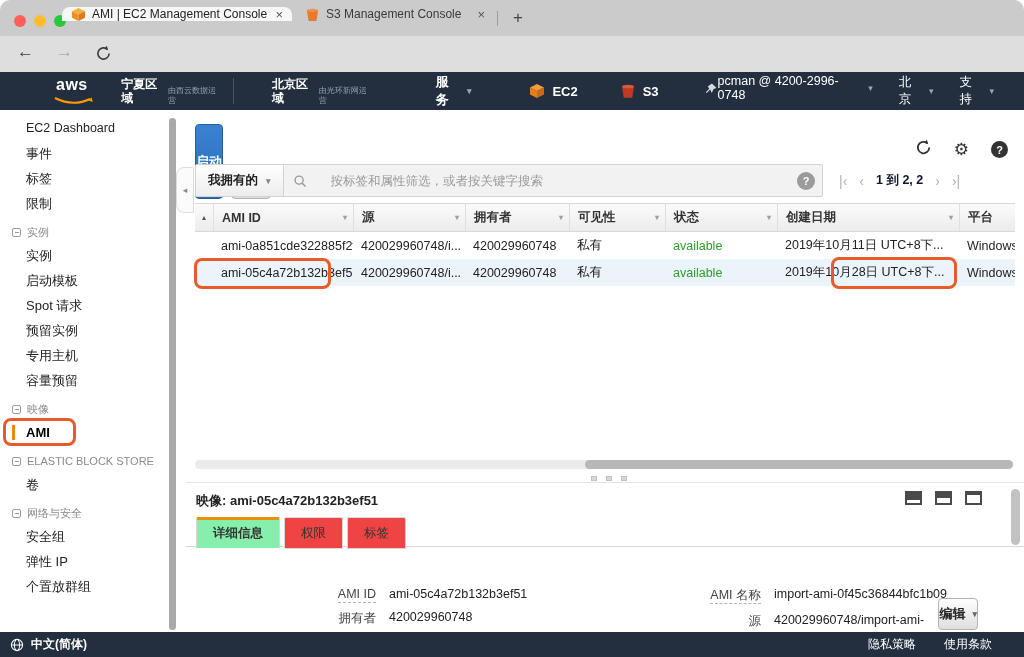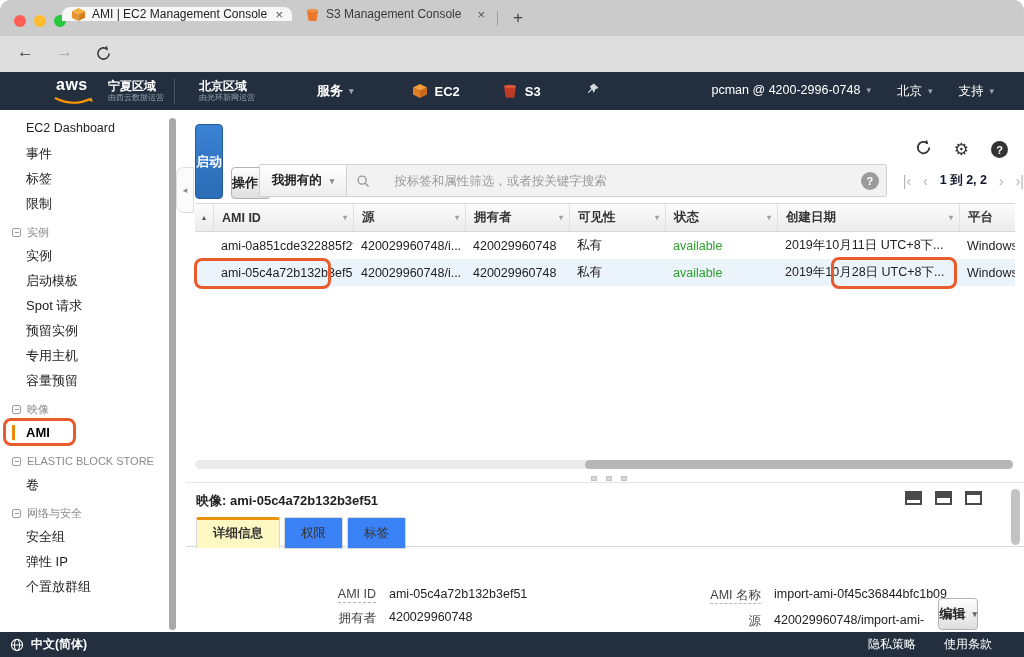--- a/index.html
+++ b/index.html
@@ -39,21 +39,21 @@
   .avatar::before { content:""; position:absolute; left:7.5px; top:4px; width:10px; height:10px; border-radius:50%; background:#5c4a3e; }
   .avatar::after { content:""; position:absolute; left:3px; top:14px; width:19px; height:12px; border-radius:8px 8px 0 0; background:#6f7d8c; }
   .smiley { left:951px; } .smiley::before { content:"\263A"; font-size:16px; }
   .dots3 { left:990px; letter-spacing:2px; font-weight:bold; } .dots3::before { content:"\00B7\00B7\00B7"; font-size:16px; }
 
   
   .awsnav { position:absolute; top:72px; left:0; right:0; height:38px; background:#232f3e; display:flex; align-items:center; color:#fff; }
   .aws-logo { position:relative; margin-left:54px; width:40px; height:26px; }
   .aws-logo .txt { font-weight:bold; font-size:16px; letter-spacing:0.5px; position:absolute; top:-2px; left:2px; }
   .aws-logo svg { position:absolute; left:0; bottom:-2px; }
-  .region-block { display:flex; flex-direction:column; line-height:1.2; margin-left:14px; }
+  .region-block { display:flex; line-height:1.2; margin-left:28px;align-items:flex-end; }
   .region-block .r-name { font-size:12px; font-weight:bold; }
   .region-block .r-op { font-size:8px; color:#93a1af; }
   .nav-divider { width:1px; height:26px; background:#4a5664; margin:0 10px; }
   .nav-item { font-size:13px; font-weight:bold; display:flex; align-items:center; }
   .caret-down::after { content:"\25BE"; font-size:9px; color:#9aa7b5; margin-left:6px; }
   .svc { margin-left:62px; }
   .chip { display:flex; align-items:center; gap:7px; font-size:13px; font-weight:bold; }
   .chip.ec2 { margin-left:58px; }
   .chip.s3 { margin-left:42px; }
   .pin { margin-left:44px; }
@@ -81,21 +81,21 @@
   .btn { font-size:13px; font-weight:bold; border-radius:4px; padding:6px 0; display:inline-flex; align-items:center; }
   .btn-launch { color:#fff; background:linear-gradient(#3b82d3,#2a6cb5); border:1px solid #255e9e; }
   .btn-actions { color:#222; background:linear-gradient(#fefefe,#dedede); border:1px solid #b3b3b3;margin-top:43px; }
   .btn-actions::after { content:"\25BE"; font-size:9px; color:#666; margin-left:7px; }
   .console-icons { position:absolute; right:16px; top:29px; display:flex; gap:22px; align-items:center; }
   .gear-glyph { font-size:17px; color:#333; line-height:1; }
   .gear-glyph::before { content:"\2699"; }
   .help-circle { width:17px; height:17px; border-radius:50%; background:#333; color:#fff; font-size:11px; font-weight:bold; display:flex; align-items:center; justify-content:center; }
   .help-circle::before { content:"?"; }
 
-  .filter-row { position:absolute; left:9px; top:54px; right:0; display:flex; align-items:center;justify-content:flex-end; }
+  .filter-row { position:absolute; left:9px; top:54px; right:0; display:flex; align-items:center; }
   .filter-box { width:628px; height:33px; background:#f2f2f2; border:1px solid #d2d2d2; border-radius:2px; display:flex; align-items:center; }
   .owner-btn { height:100%; background:linear-gradient(#ffffff,#ededed); border-right:1px solid #d2d2d2; padding:0 12px; font-size:12.5px; font-weight:bold; color:#222; display:flex; align-items:center; }
   .owner-btn::after { content:"\25BE"; font-size:9px; color:#888; margin-left:8px; }
   .search-wrap { flex:1; display:flex; align-items:center; padding:0 9px; gap:24px; }
   .search-wrap input { flex:1; border:none; outline:none; background:transparent; font-size:12.5px; color:#333; font-family:"Liberation Sans", sans-serif; }
   .search-wrap input::placeholder { color:#9a9a9a; }
   .q-help { width:18px; height:18px; border-radius:50%; background:#9b9b9b; color:#fff; font-size:11px; font-weight:bold; display:flex; align-items:center; justify-content:center; margin-right:7px; flex:0 0 auto; }
   .q-help::before { content:"?"; }
   .pagination { display:flex; align-items:center; gap:12px; margin-left:16px; color:#b3b3b3; font-size:14px; }
   .pg-btn { line-height:1; }
@@ -128,22 +128,22 @@
 
   
   .panel { position:absolute; left:0; right:0; top:372px; bottom:0; background:#fff; border-top:1px solid #e4e4e4; }
   .p-title { position:absolute; left:10px; top:9px; font-size:13px; font-weight:bold; color:#222; }
   .p-icons { position:absolute; right:42px; top:8px; display:flex; gap:13px; }
   .pl-icon { width:17px; height:14px; background:#4a4a4a; position:relative; }
   .pl-icon::after { content:""; position:absolute; left:2px; right:2px; bottom:2px; background:#fff; }
   .pl-icon.s1::after { height:3px; } .pl-icon.s2::after { height:5px; } .pl-icon.s3::after { height:8px; }
   .p-scrollbar { position:absolute; right:4px; top:6px; width:9px; height:56px; background:#c2c2c2; border-radius:5px; }
   .p-tabs { position:absolute; left:10px; top:34px; display:flex; gap:4px; z-index:2; }
-  .ptab { padding:7px 16px 6px; font-size:12.5px; color:#333; background:#3b82f6; border:1px solid #d8d8d8; border-radius:2px 2px 0 0; }
-  .ptab.active { background:#fef9c3; font-weight:bold; border-top:3px solid #e8920e; border-bottom:1px solid #fff; padding-top:5px; }
+  .ptab { padding:7px 16px 6px; font-size:12.5px; color:#333; background:#ef4444; border:1px solid #d8d8d8; border-radius:2px 2px 0 0; }
+  .ptab.active { background:#86efac; font-weight:bold; border-top:3px solid #e8920e; border-bottom:1px solid #fff; padding-top:5px; }
   .p-tabline { position:absolute; left:0; right:0; top:63px; height:1px; background:#d8d8d8; }
   .fields-left { position:absolute; left:0; top:104px; }
   .fields-right { position:absolute; left:480px; top:104px; }
   .frow { display:flex; margin-bottom:9px; font-size:12.5px; }
   .flabel { width:190px; text-align:right; color:#444; }
   .fields-right .flabel { width:95px; }
   .flabel.dashed { }
   .flabel.dashed span { border-bottom:1px dashed #b5b5b5; padding-bottom:1px; }
   .fvalue { margin-left:13px; color:#222; white-space:nowrap; }
   .btn-edit { position:absolute; right:46px; top:72px; }

